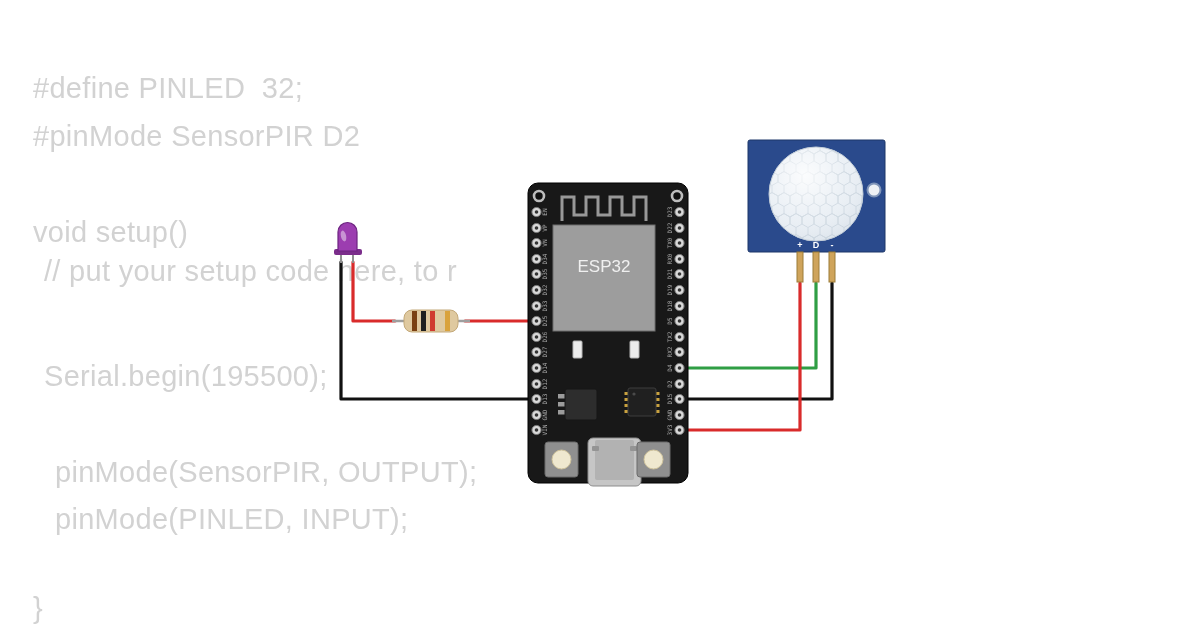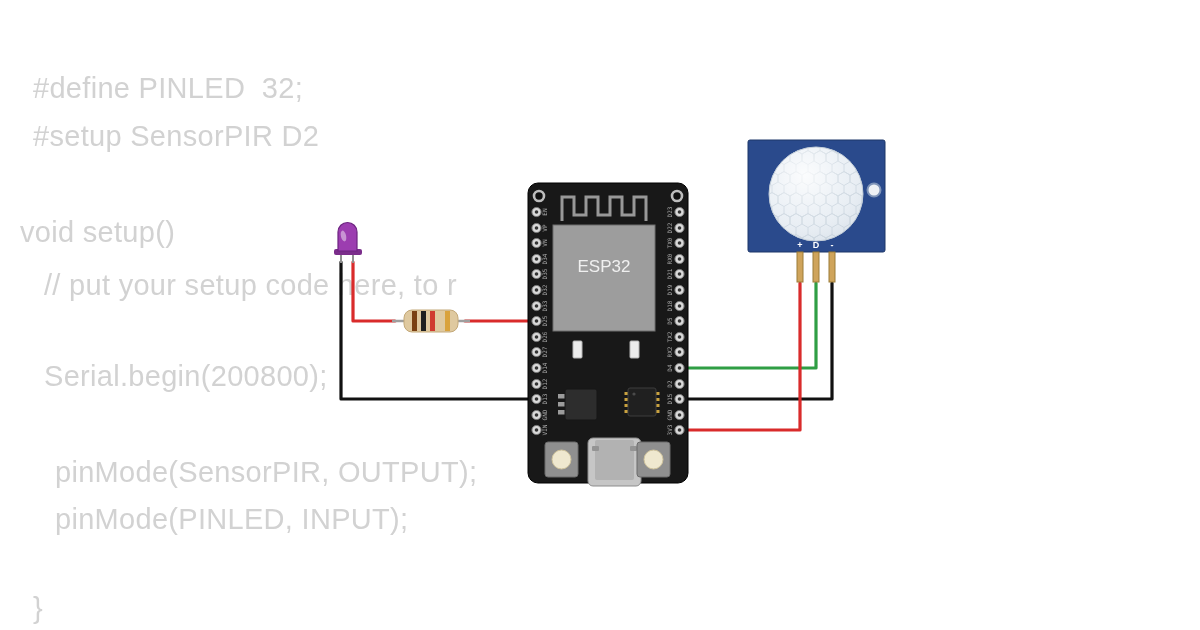--- a/index.html
+++ b/index.html
@@ -16,24 +16,24 @@
             font-family:"Liberation Sans", sans-serif; }
   .esplbl { font-size:17px; fill:#f0f0f0; text-anchor:middle; font-family:"Liberation Sans", sans-serif; }
 </style>
 </head>
 <body>
 
 <div class="canvas">
 
   <div class="layer">
     <div class="code-line" style="left:33px;top:72px">#define PINLED  32;</div>
-    <div class="code-line" style="left:33px;top:120px">#setup SensorPIR D2</div>
-    <div class="code-line" style="left:20px;top:216px">void setup()</div>
-    <div class="code-line" style="left:44px;top:269px">// put your setup code here, to r</div>
-    <div class="code-line" style="left:44px;top:360px">Serial.begin(200800);</div>
+    <div class="code-line" style="left:33px;top:120px">#pinMode SensorPIR D2</div>
+    <div class="code-line" style="left:33px;top:216px">void setup()</div>
+    <div class="code-line" style="left:44px;top:255px">// put your setup code here, to r</div>
+    <div class="code-line" style="left:44px;top:360px">Serial.begin(195500);</div>
     <div class="code-line" style="left:55px;top:456px">pinMode(SensorPIR, OUTPUT);</div>
     <div class="code-line" style="left:55px;top:503px">pinMode(PINLED, INPUT);</div>
     <div class="code-line" style="left:33px;top:592px">}</div>
   </div>
 
   <svg class="layer" width="1200" height="630">
     <g fill="none" stroke-width="3.2" stroke-linecap="round" stroke-linejoin="round">
       <polyline points="353,262 353,321 395,321" stroke="#d92b2b"></polyline>
       <polyline points="465,321 537,321" stroke="#d92b2b"></polyline>
       <polyline points="341,262 341,399 536,399" stroke="#111111"></polyline>

